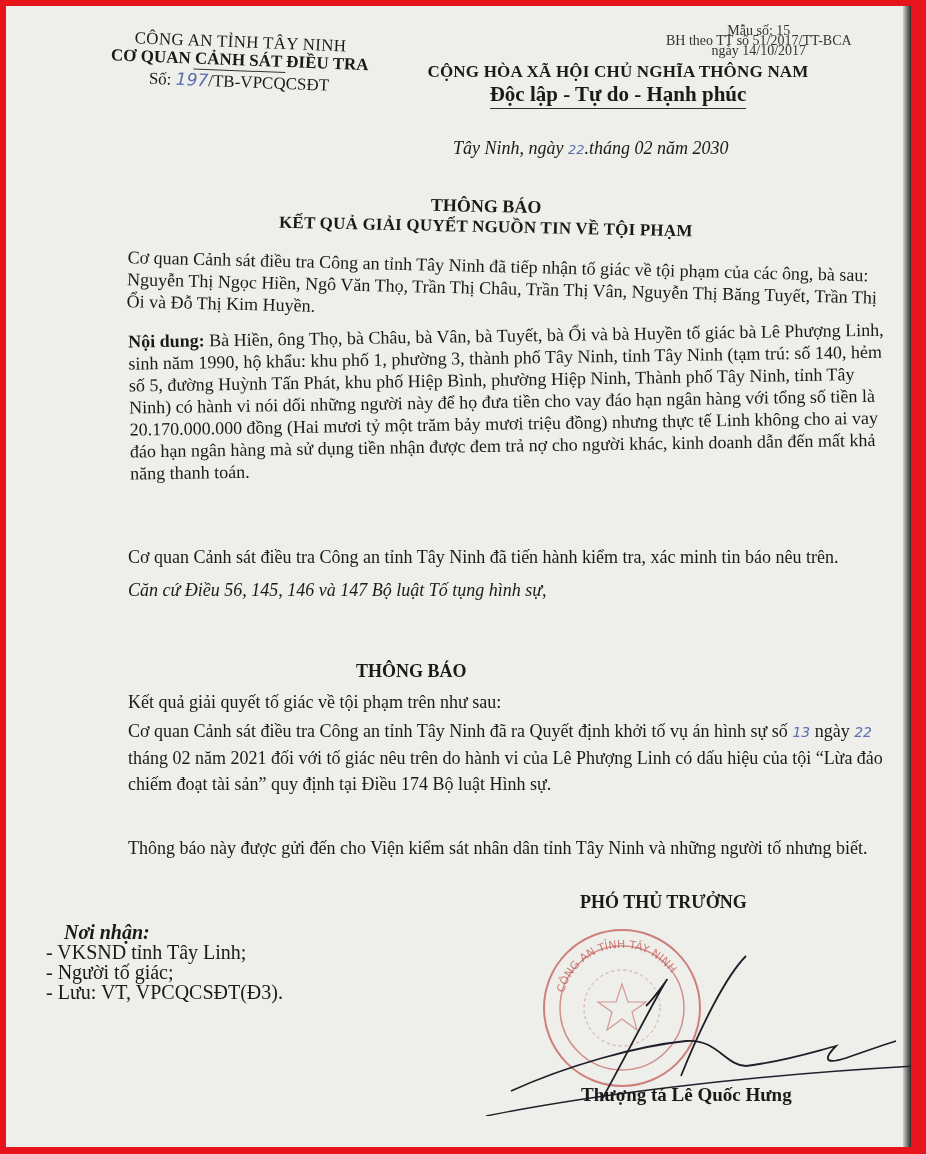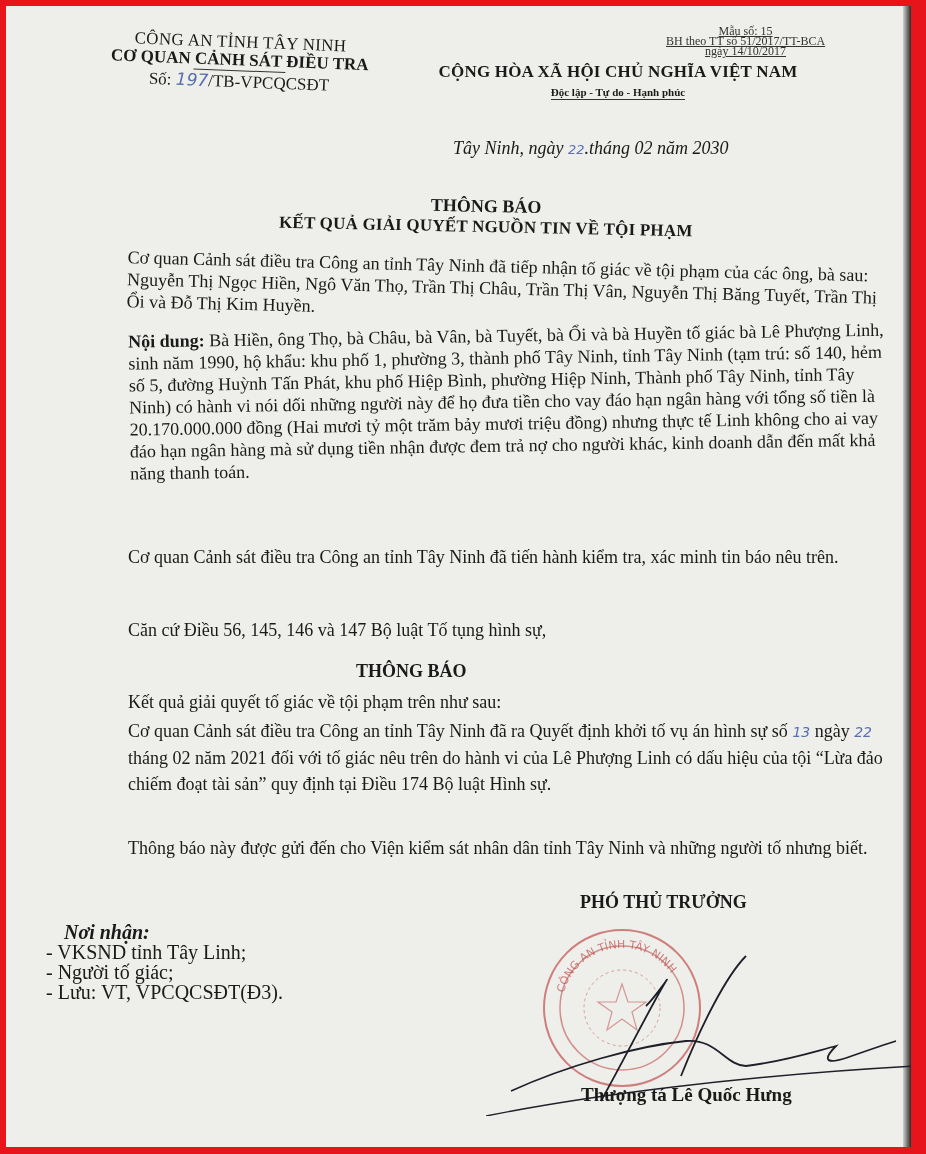--- a/index.html
+++ b/index.html
@@ -22,24 +22,24 @@
     position: absolute; right: 0; top: 0; width: 8px; height: 100%;
     background: linear-gradient(to right, #cfcfcb, #2a2a2a);
   }
   .abs { position: absolute; white-space: nowrap; }
   .hdr-left { left: 70px; top: 20px; width: 330px; text-align: center; transform: rotate(2.2deg); transform-origin: left top; }
   .hdr-left .l1 { font-size: 17px; letter-spacing: 0.3px; }
   .hdr-left .l2 { font-size: 17px; font-weight: bold; margin-top: -2px; }
   .hdr-left .rule { width: 92px; height: 1px; background: #333; margin: 0 auto; }
   .hdr-left .l3 { font-size: 17px; margin-top: 0px; }
   .handwriting { color: #5a6fb0; font-style: italic; font-family: "DejaVu Sans", sans-serif; }
-  .form-note { left: 660px; top: 20px; font-size: 12px; text-align: center; line-height: 10px; color: #333; text-decoration: underline; }
+  .form-note { left: 660px; top: 20px; font-size: 14px; text-align: center; line-height: 10px; color: #333; }
   .hdr-right { left: 412px; top: 56px; width: 400px; text-align: center; }
   .hdr-right .l1 { font-size: 17px; font-weight: bold; letter-spacing: 0.2px; }
-  .hdr-right .l2 { font-size: 11px; font-weight: bold; display: inline-block; border-bottom: 1px solid #333; padding-bottom: 1px; }
+  .hdr-right .l2 { font-size: 21px; font-weight: bold; display: inline-block; border-bottom: 1px solid #333; padding-bottom: 1px; }
   .date-line { left: 447px; top: 132px; font-size: 18px; font-style: italic; }
   .title-block { left: 200px; top: 190px; width: 560px; text-align: center; transform: rotate(1.2deg); }
   .title-block .t1 { font-size: 18px; font-weight: bold; }
   .title-block .t2 { font-size: 17px; font-weight: bold; letter-spacing: 0.2px; }
   .body-text { font-size: 18px; line-height: 22px; }
   .para { position: absolute; left: 32px; width: 860px; white-space: normal; }
   .indent { padding-left: 90px; }
   .bold { font-weight: bold; }
   .section-title { left: 350px; top: 655px; font-size: 18px; font-weight: bold; }
   .recip { left: 40px; top: 916px; font-size: 20px; line-height: 20px; }
@@ -65,21 +65,21 @@
     </div>
   </div>
 
   <div class="abs form-note">
     <div>Mẫu số: 15</div>
     <div>BH theo TT số 51/2017/TT-BCA</div>
     <div>ngày 14/10/2017</div>
   </div>
 
   <div class="abs hdr-right">
-    <div class="l1">CỘNG HÒA XÃ HỘI CHỦ NGHĨA VIỆT NAM</div>
+    <div class="l1">CỘNG HÒA XÃ HỘI CHỦ NGHĨA THÔNG NAM</div>
     <div class="l2">Độc lập - Tự do - Hạnh phúc</div>
   </div>
 
   <div class="abs date-line">
     <span>Tây Ninh, ngày </span><span class="handwriting" style="font-size:13px;">22</span><span>.tháng 02 năm 2030</span>
   </div>
 
   <div class="abs title-block">
     <div class="t1">THÔNG BÁO</div>
     <div class="t2">KẾT QUẢ GIẢI QUYẾT NGUỒN TIN VỀ TỘI PHẠM</div>
@@ -90,21 +90,21 @@
   </div>
 
   <div class="para body-text" style="top:326px; transform: rotate(-0.9deg); transform-origin:left top;">
     <div class="indent"><span class="bold">Nội dung:</span><span> Bà Hiền, ông Thọ, bà Châu, bà Vân, bà Tuyết, bà Ổi và bà Huyền tố giác bà Lê Phượng Linh, sinh năm 1990, hộ khẩu: khu phố 1, phường 3, thành phố Tây Ninh, tỉnh Tây Ninh (tạm trú: số 140, hẻm số 5, đường Huỳnh Tấn Phát, khu phố Hiệp Bình, phường Hiệp Ninh, Thành phố Tây Ninh, tỉnh Tây Ninh) có hành vi nói dối những người này để họ đưa tiền cho vay đáo hạn ngân hàng với tổng số tiền là 20.170.000.000 đồng (Hai mươi tỷ một trăm bảy mươi triệu đồng) nhưng thực tế Linh không cho ai vay đáo hạn ngân hàng mà sử dụng tiền nhận được đem trả nợ cho người khác, kinh doanh dẫn đến mất khả năng thanh toán.</span></div>
   </div>
 
   <div class="para body-text" style="top:540px;">
     <div class="indent">Cơ quan Cảnh sát điều tra Công an tỉnh Tây Ninh đã tiến hành kiểm tra, xác minh tin báo nêu trên.</div>
   </div>
 
-  <div class="para body-text" style="top:613px;">
+  <div class="para body-text" style="top:573px;font-style:italic;">
     <div class="indent">Căn cứ Điều 56, 145, 146 và 147 Bộ luật Tố tụng hình sự,</div>
   </div>
 
   <div class="abs section-title">THÔNG BÁO</div>
 
   <div class="para body-text" style="top:685px;">
     <div class="indent">Kết quả giải quyết tố giác về tội phạm trên như sau:</div>
   </div>
 
   <div class="para body-text" style="top:712px; line-height:26px;">

